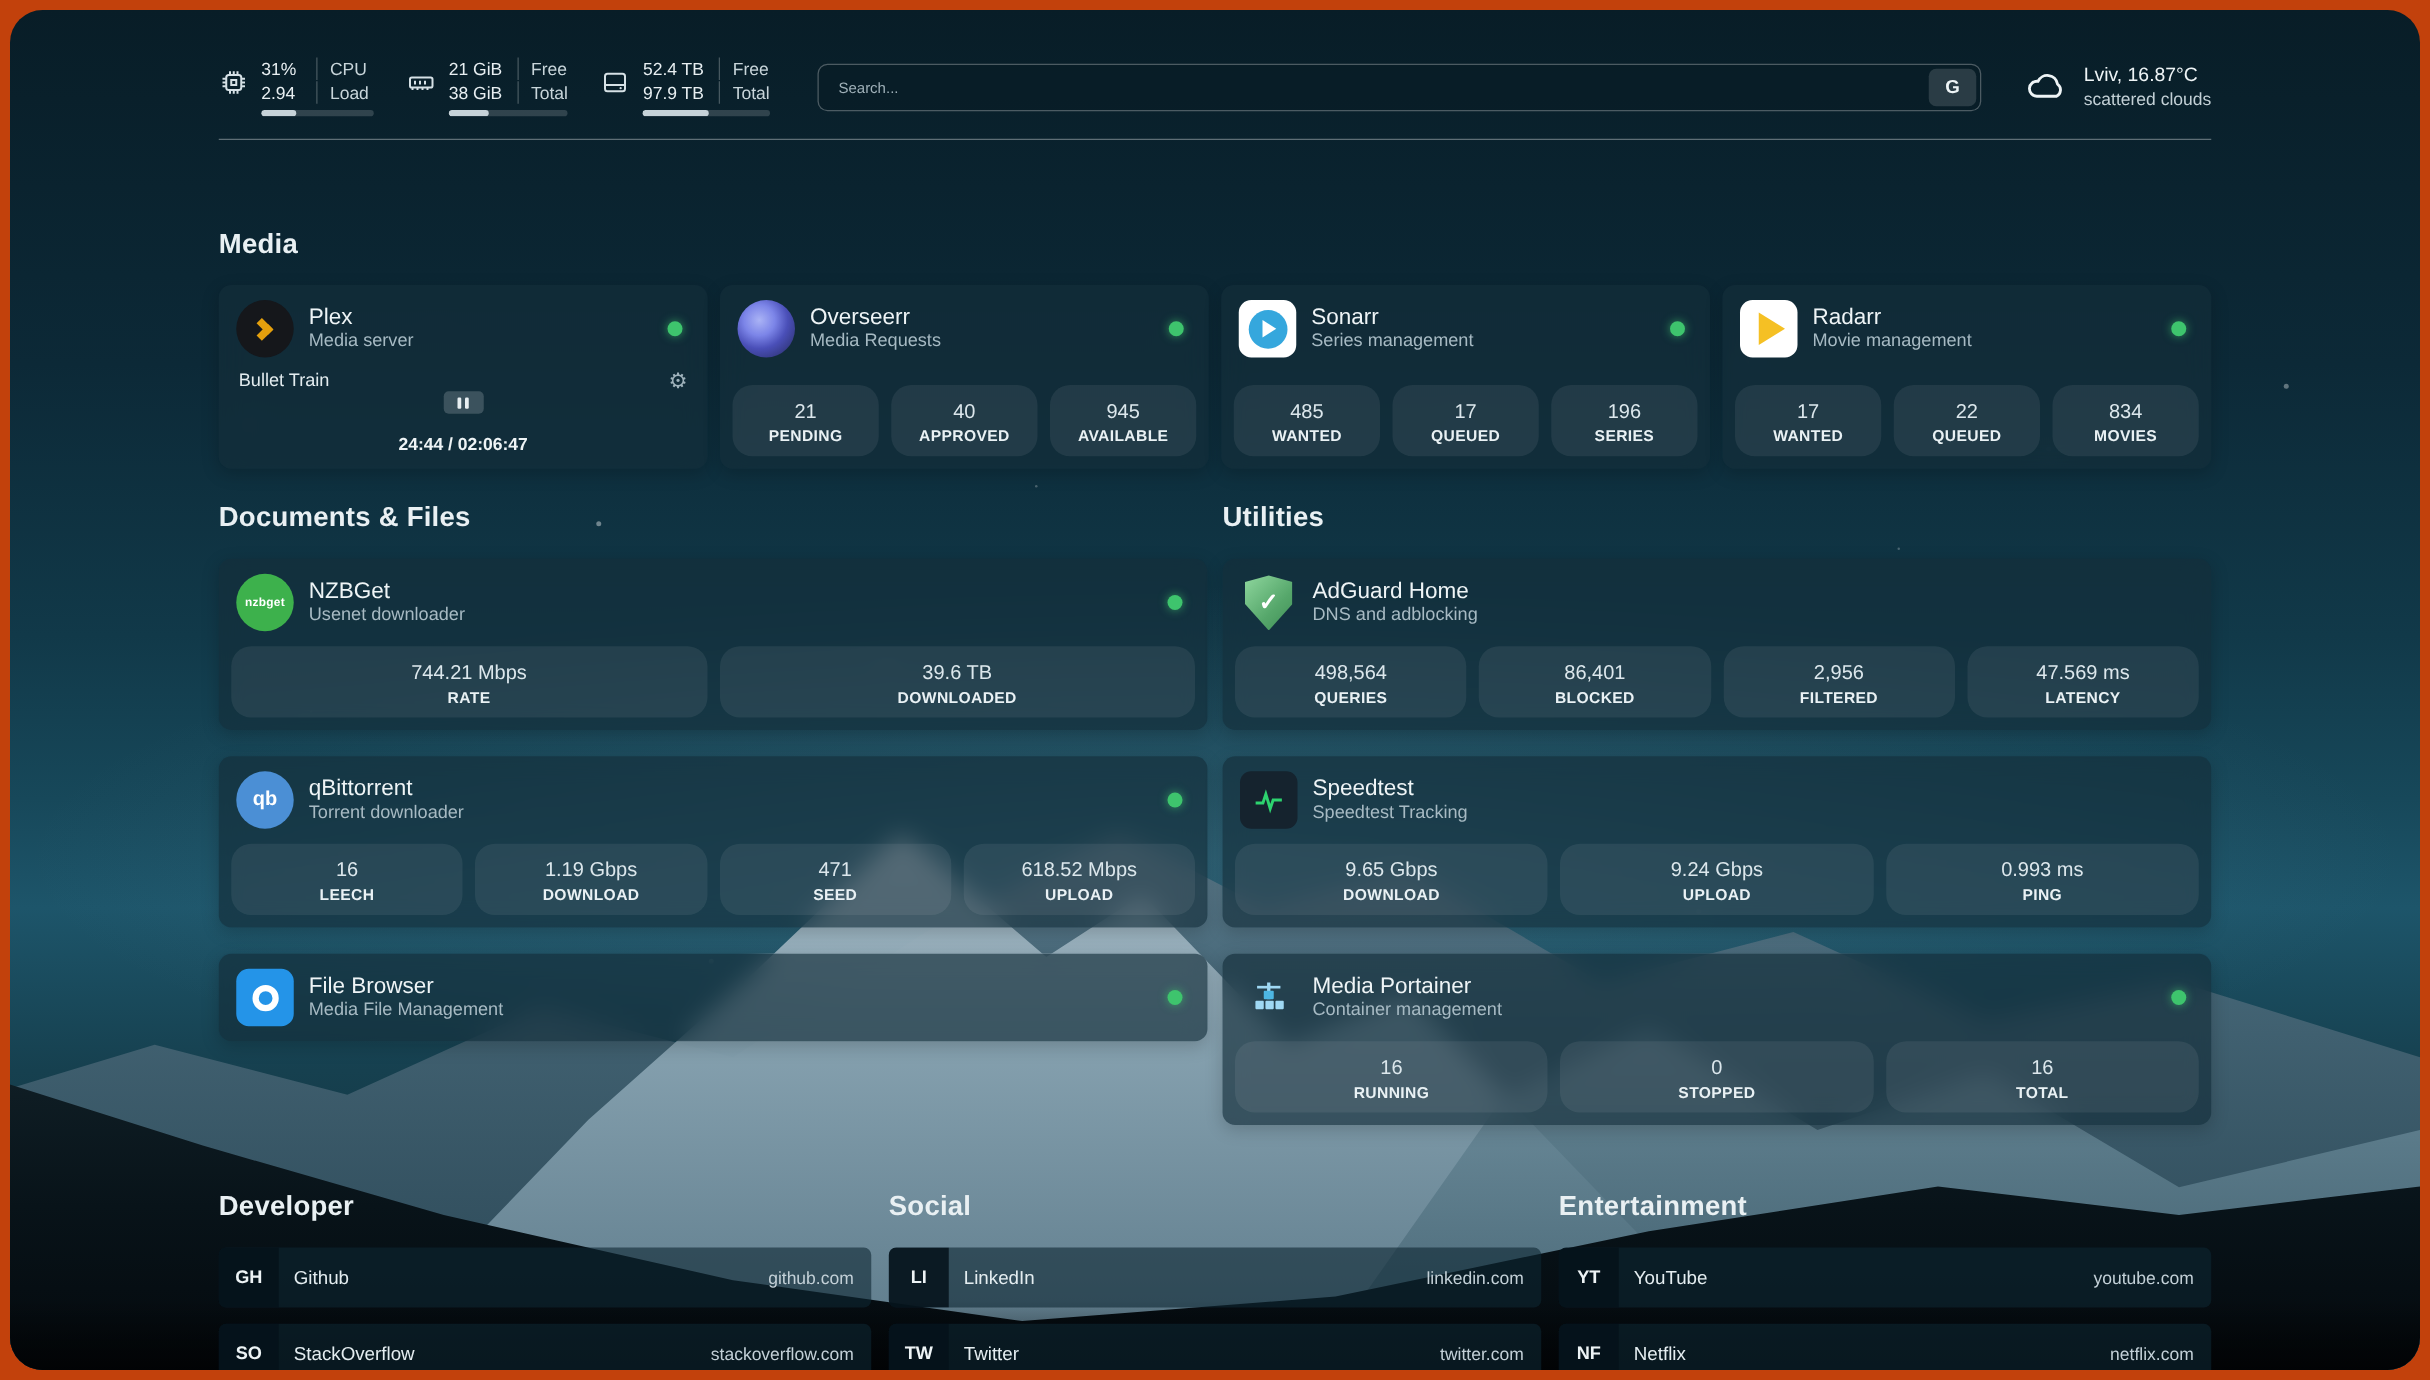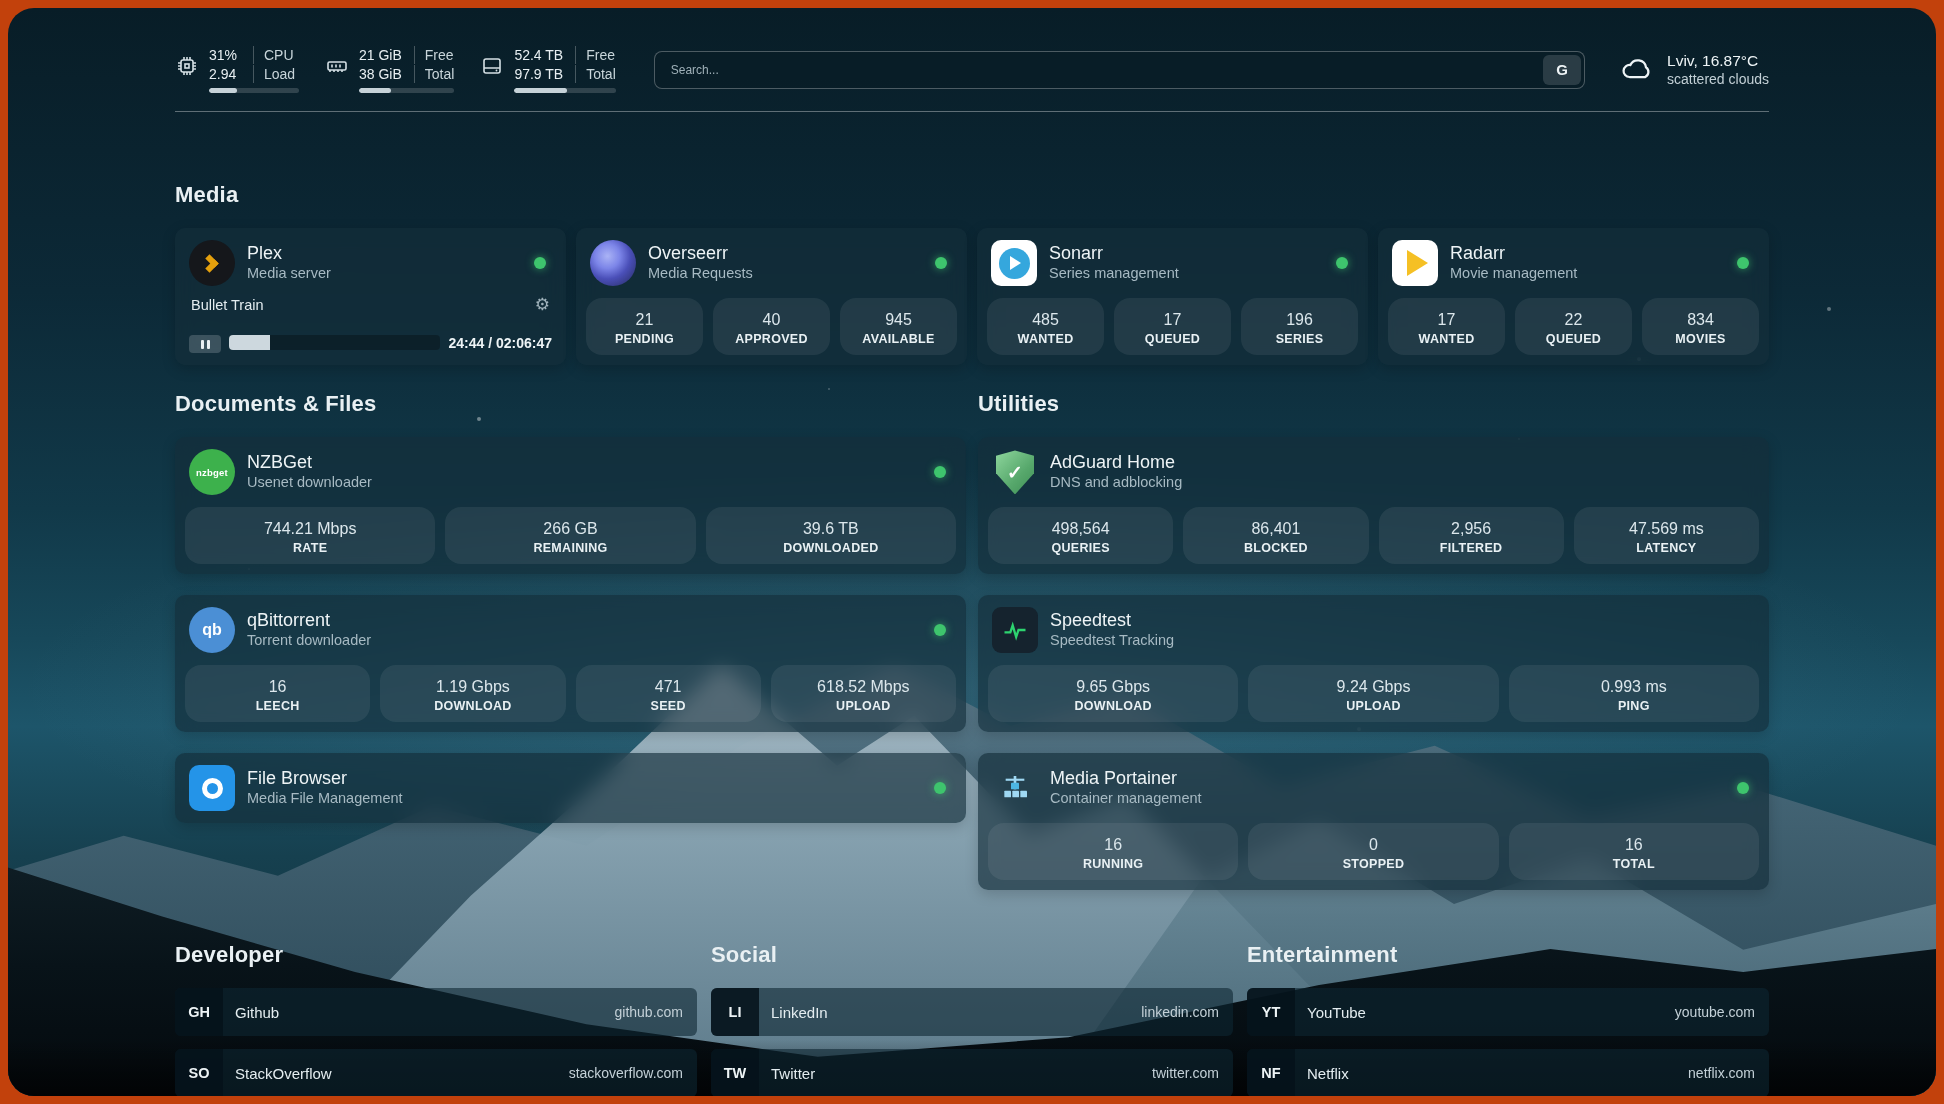--- a/index.html
+++ b/index.html
@@ -77,21 +77,21 @@
                 box-shadow:0 0 8px rgba(62,196,109,.7); flex:none; }
 
   .stats { display:flex; gap:10px; margin-top:auto; padding-top:10px; }
   .stat { flex:1; background:rgba(255,255,255,.07); border-radius:16px; padding:13px 4px 9px; text-align:center; }
   .stat-value { font-size:16px; color:#dce7ec; }
   .stat-label { font-size:12.5px; font-weight:700; color:#e9f1f4; letter-spacing:.3px; margin-top:3px; }
 
   
   .np-row { display:flex; align-items:flex-end; padding:8px 6px 0; font-size:14.5px; color:#e3ecef;gap:33px; }
   .gear { margin-left:auto; color:#9fb2bb; font-size:17px; cursor:pointer; line-height:1; }
-  .progress-row { display:flex; align-items:flex-start; gap:8px; padding:0 4px 2px; margin-top:auto; }
+  .progress-row { display:flex; align-items:center; gap:8px; padding:0 4px 2px; margin-top:auto;flex-direction:column; }
   .pause-btn { width:32px; height:18px; background:rgba(255,255,255,.18); border-radius:4px; display:flex;
                align-items:center; justify-content:center; gap:3px; cursor:pointer; flex:none; border:none; }
   .pause-btn i { width:3px; height:9px; background:#e8eff2; border-radius:1px; }
   .progress-track { flex:1; height:15px; background:rgba(0,0,0,.28); border-radius:4px; overflow:hidden; }
   .progress-fill { height:100%; background:#cdd8de; }
   .time { font-size:14px; font-weight:600; color:#eef4f6; white-space:nowrap; }
 
   .two-col { display:grid; grid-template-columns:1fr 1fr; gap:12px; margin-top:26px; align-items:start; }
   .col-stack { display:flex; flex-direction:column; gap:21px; }
 
@@ -344,24 +344,20 @@
                   <div class="app-sub">Usenet downloader</div>
                 </div>
                 <span class="status-dot"></span>
               </div>
               <div class="stats">
                 <div class="stat">
                   <div class="stat-value">744.21 Mbps</div>
                   <div class="stat-label">RATE</div>
                 </div>
                 <div class="stat">
-                  <div class="stat-value">266 GB</div>
-                  <div class="stat-label">REMAINING</div>
-                </div>
-                <div class="stat">
                   <div class="stat-value">39.6 TB</div>
                   <div class="stat-label">DOWNLOADED</div>
                 </div>
               </div>
             </article>
 
             <article class="card">
               <div class="card-head">
                 <div class="app-icon icon-qb">qb</div>
                 <div>

